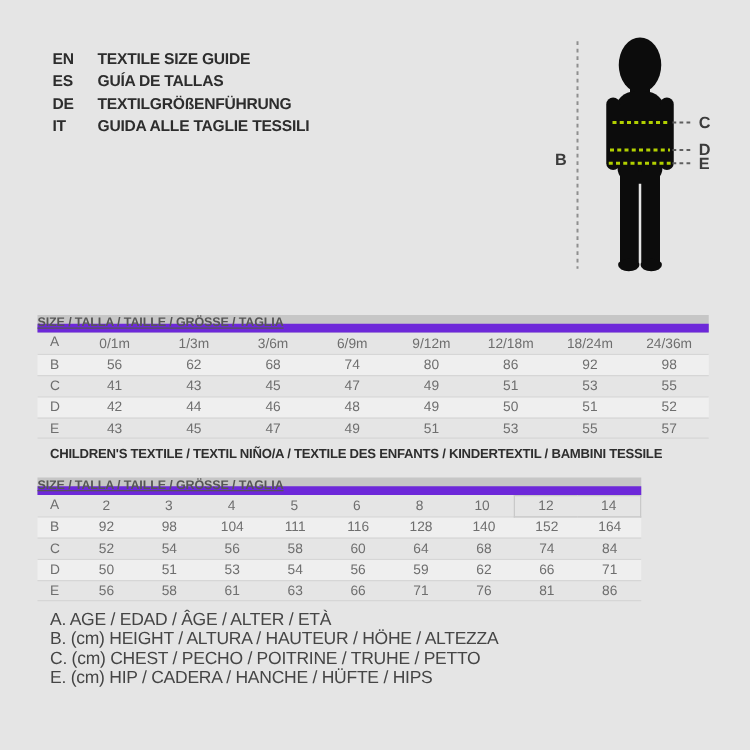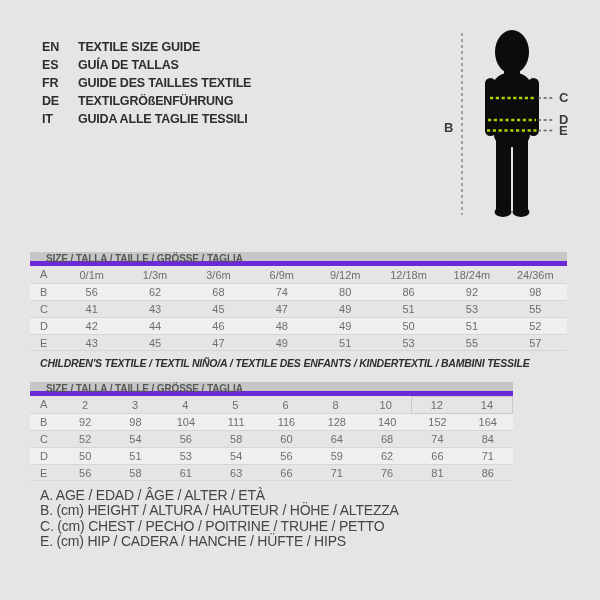--- a/index.html
+++ b/index.html
@@ -14,29 +14,29 @@
 
   
   .figure{position:absolute;left:440px;top:25px;width:135px;height:200px;}
   .figure svg{display:block;}
   .fig-label{font-size:13px;font-weight:bold;fill:#3c3c3c;font-family:"Liberation Sans",sans-serif;}
 
   
   .table-title{position:absolute;left:40px;font-size:10.5px;font-weight:bold;color:#2e2e2e;
                letter-spacing:-0.2px;white-space:nowrap;}
   #babies-title{top:222px;}
-  #children-title{top:357px;font-style:italic;}
+  #children-title{top:357px;}
 
   
   .size-table{position:absolute;box-sizing:border-box;}
   #babies-table{left:30px;top:252px;width:537px;}
   #children-table{left:30px;top:382px;width:483px;}
   .thead{height:14px;line-height:14px;background:#c6c6c6;color:#565656;font-size:10px;
-         font-weight:bold;padding-left:16px;letter-spacing:-0.1px;box-sizing:border-box;
-         border-bottom:5px solid #6d28d9;}
+         font-weight:bold;padding-left:0;letter-spacing:-0.1px;box-sizing:border-box;
+         border-bottom:7px solid #6d28d9;text-decoration:underline;}
   .rows .trow{display:flex;height:17px;line-height:16px;box-sizing:border-box;font-size:11px;color:#6e6e6e;}
   .rows .trow:nth-of-type(even){background:#efefef;}
   .rows .trow + .trow{border-top:1px solid #d6d6d6;}
   .rows .trow:last-of-type{border-bottom:1px solid #d6d6d6;}
   .rlabel{width:30px;padding-left:10px;box-sizing:border-box;}
   .cells{flex:1;display:flex;align-items:center;}
   .cell{flex:1;text-align:center;box-sizing:border-box;}
   
   #children-table .trow:nth-of-type(1) .cells .cell:nth-of-type(8),
   #children-table .trow:nth-of-type(1) .cells .cell:nth-of-type(9){
@@ -59,24 +59,20 @@
       <div class="lang-row">
         <span class="lang-code">EN</span>
         <span class="lang-title">TEXTILE SIZE GUIDE</span>
       </div>
 
       <div class="lang-row">
         <span class="lang-code">ES</span>
         <span class="lang-title">GUÍA DE TALLAS</span>
       </div>
 
-      <div class="lang-row">
-        <span class="lang-code">FR</span>
-        <span class="lang-title">GUIDE DES TAILLES TEXTILE</span>
-      </div>
 
       <div class="lang-row">
         <span class="lang-code">DE</span>
         <span class="lang-title">TEXTILGRÖßENFÜHRUNG</span>
       </div>
 
       <div class="lang-row">
         <span class="lang-code">IT</span>
         <span class="lang-title">GUIDA ALLE TAGLIE TESSILI</span>
       </div>

